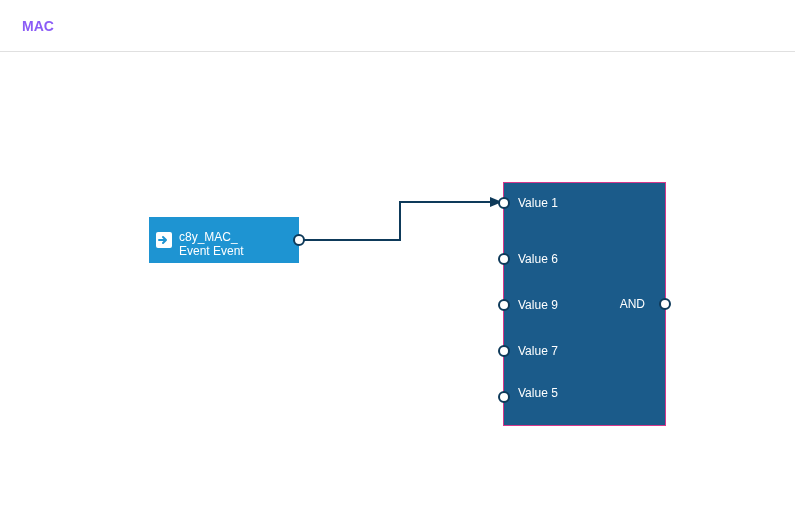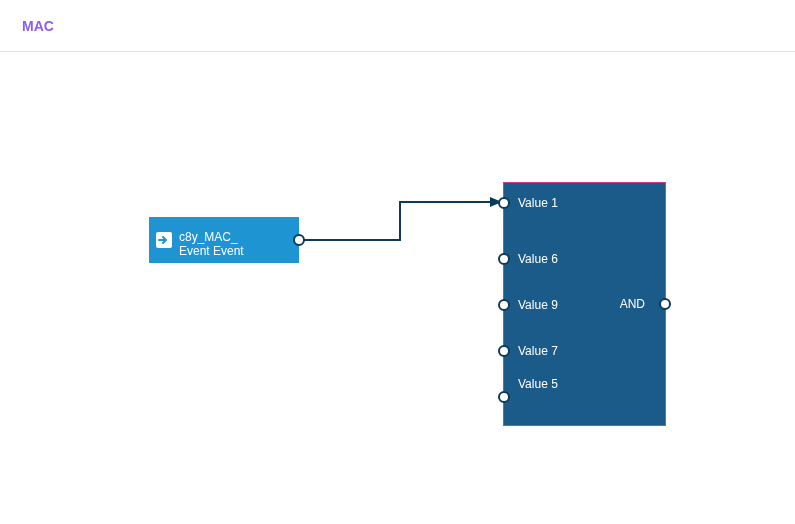--- a/index.html
+++ b/index.html
@@ -153,19 +153,19 @@
     <div class="in-port" style="top:76px"></div>
     <div class="port-label" style="top:76px">Value 6</div>
 
     <div class="in-port" style="top:122px"></div>
     <div class="port-label" style="top:122px">Value 9</div>
 
     <div class="in-port" style="top:168px"></div>
     <div class="port-label" style="top:168px">Value 7</div>
 
     <div class="in-port" style="top:214px"></div>
-    <div class="port-label" style="top:201px">Value 5</div>
+    <div class="port-label" style="top:210px">Value 5</div>
 
     <span class="and-label">AND</span>
     <div class="and-out-port"></div>
   </div>
 
 </div>
 
 </body></html>

